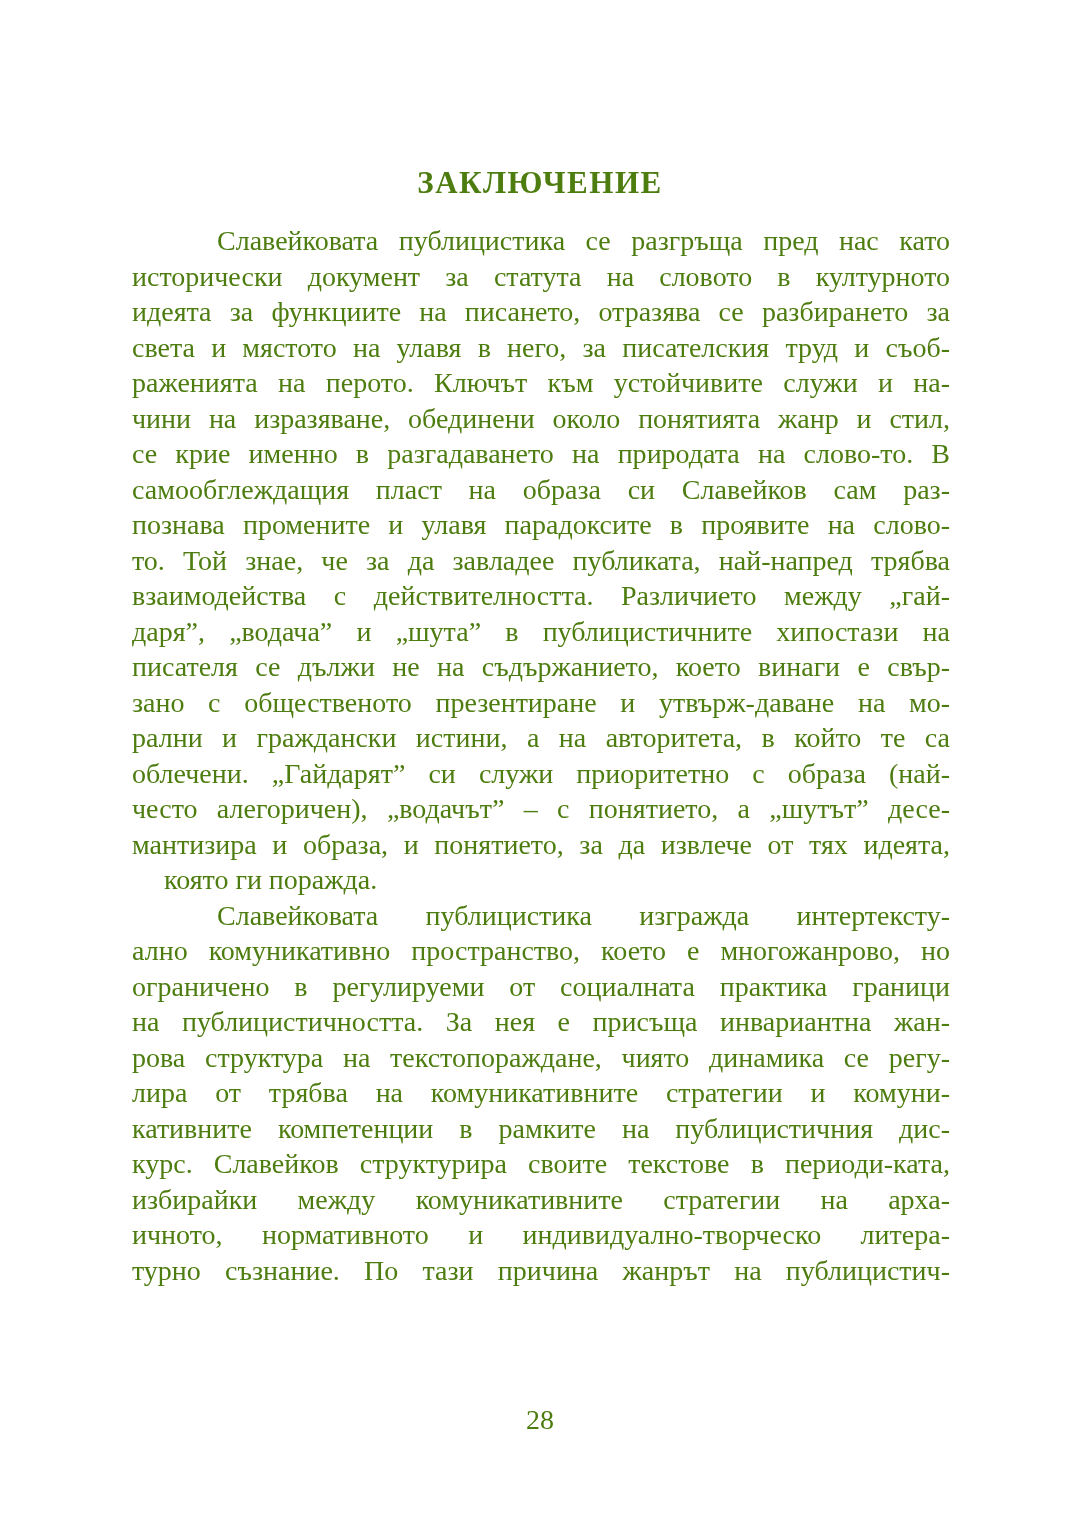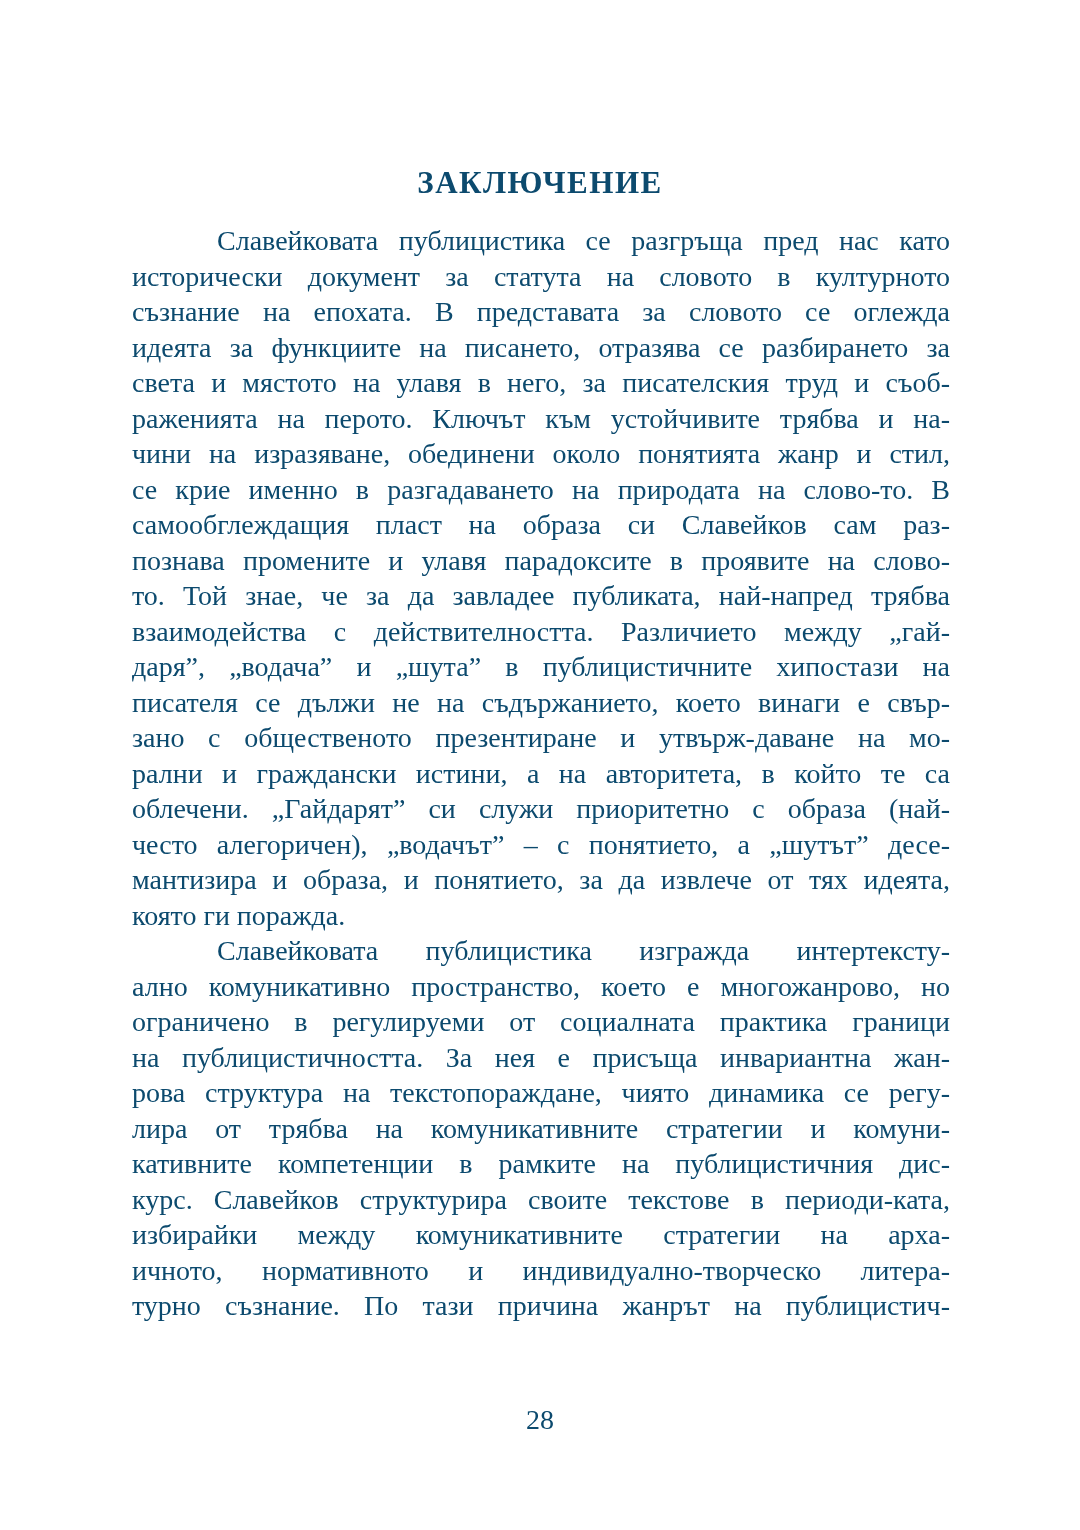--- a/index.html
+++ b/index.html
@@ -5,21 +5,21 @@
   html, body {
     margin: 0;
     padding: 0;
     background: #ffffff;
   }
   .page {
     position: relative;
     width: 1080px;
     height: 1530px;
     background: #ffffff;
-    color: #0c4a6e;
+    color: #4d7c0f;
     font-family: "Liberation Serif", "DejaVu Serif", serif;
     overflow: hidden;
   }
   .chapter-title {
     position: absolute;
     top: 163px;
     left: 0;
     width: 1080px;
     text-align: center;
     font-size: 31px;
@@ -40,44 +40,44 @@
     text-align: justify;
     text-align-last: justify;
     text-justify: inter-word;
     white-space: normal;
   }
   .line.indent {
     text-indent: 85px;
   }
   .line.no-just {
     text-align-last: left;
+    margin-left: 32px;
   }
   .page-number {
     position: absolute;
     top: 1402px;
     left: 0;
     width: 1080px;
     text-align: center;
     font-size: 28px;
     line-height: 36px;
   }
 </style>
 </head>
 <body>
 
 <div class="page">
   <div class="chapter-title">ЗАКЛЮЧЕНИЕ</div>
 
   <div class="text-block">
       <div class="line indent">Славейковата публицистика се разгръща пред нас като</div>
       <div class="line">исторически документ за статута на словото в културното</div>
-      <div class="line">съзнание на епохата. В представата за словото се оглежда</div>
       <div class="line">идеята за функциите на писането, отразява се разбирането за</div>
       <div class="line">света и мястото на улавя в него, за писателския труд и съоб-</div>
-      <div class="line">раженията на перото. Ключът към устойчивите трябва и на-</div>
+      <div class="line">раженията на перото. Ключът към устойчивите служи и на-</div>
       <div class="line">чини на изразяване, обединени около понятията жанр и стил,</div>
       <div class="line">се крие именно в разгадаването на природата на слово-то. В</div>
       <div class="line">самообглеждащия пласт на образа си Славейков сам раз-</div>
       <div class="line">познава промените и улавя парадоксите в проявите на слово-</div>
       <div class="line">то. Той знае, че за да завладее публиката, най-напред трябва</div>
       <div class="line">взаимодейства с действителността. Различието между „гай-</div>
       <div class="line">даря”, „водача” и „шута” в публицистичните хипостази на</div>
       <div class="line">писателя се дължи не на съдържанието, което винаги е свър-</div>
       <div class="line">зано с общественото презентиране и утвърж-даване на мо-</div>
       <div class="line">рални и граждански истини, а на авторитета, в който те са</div>

